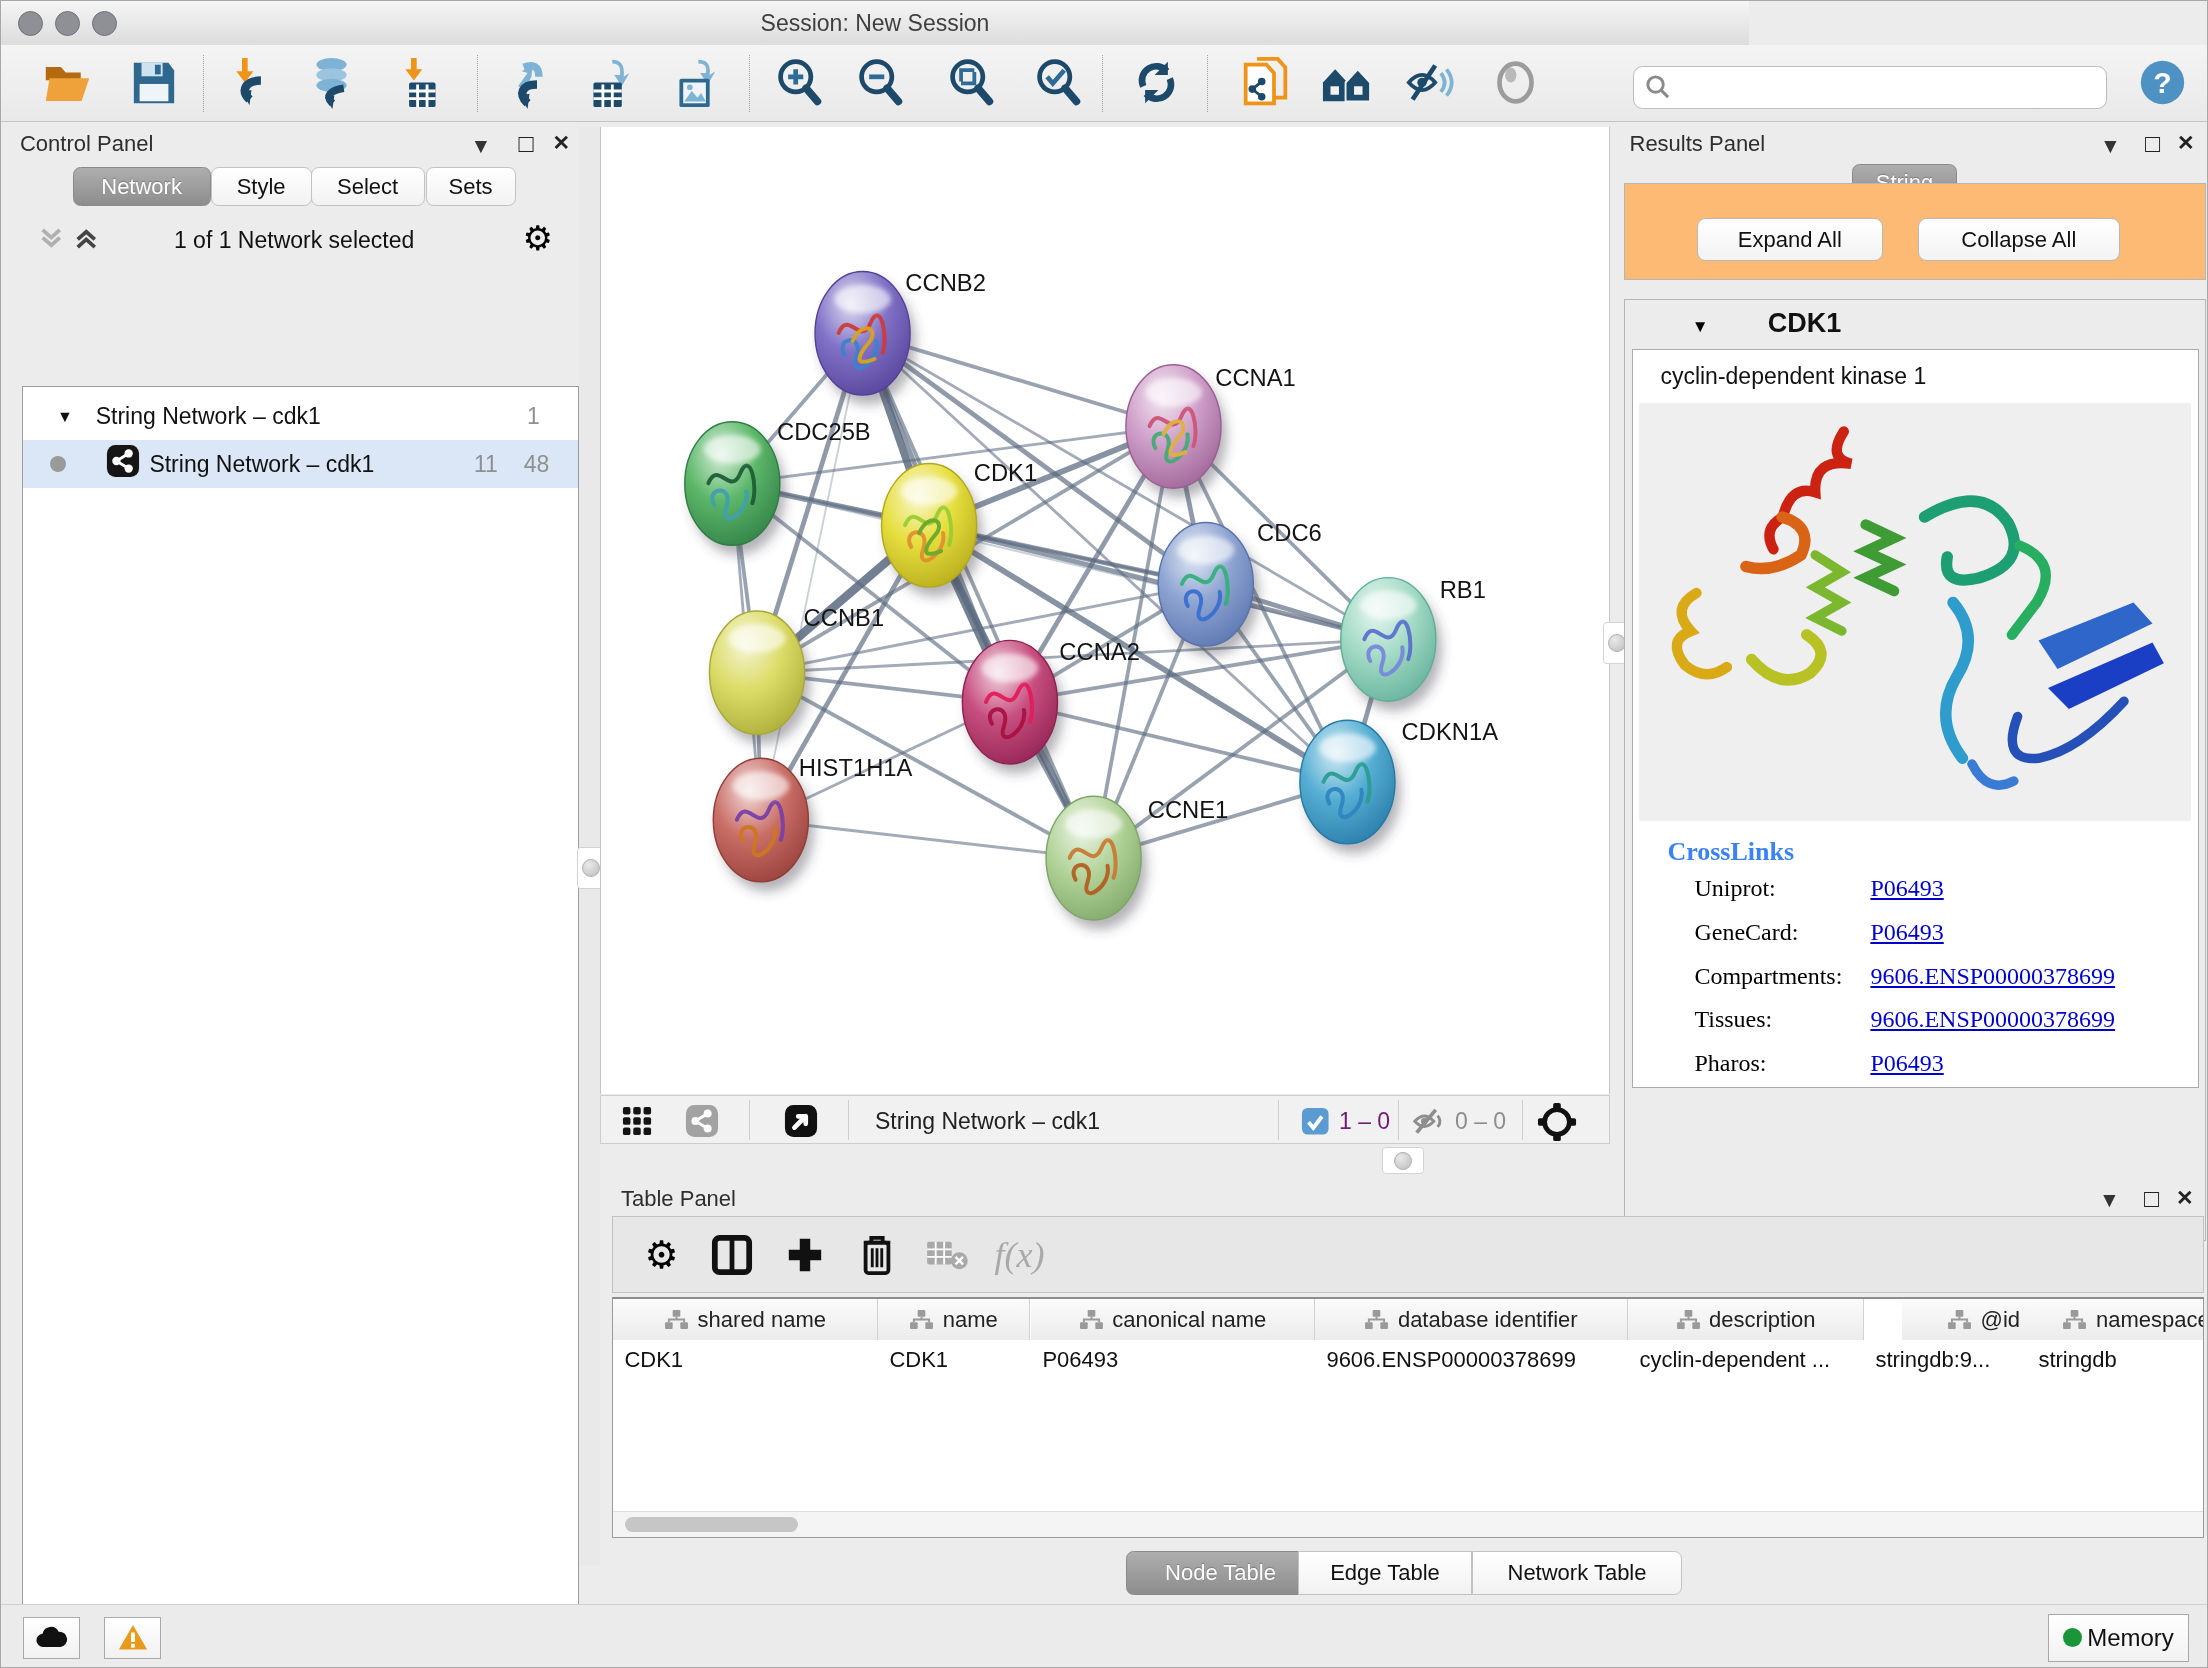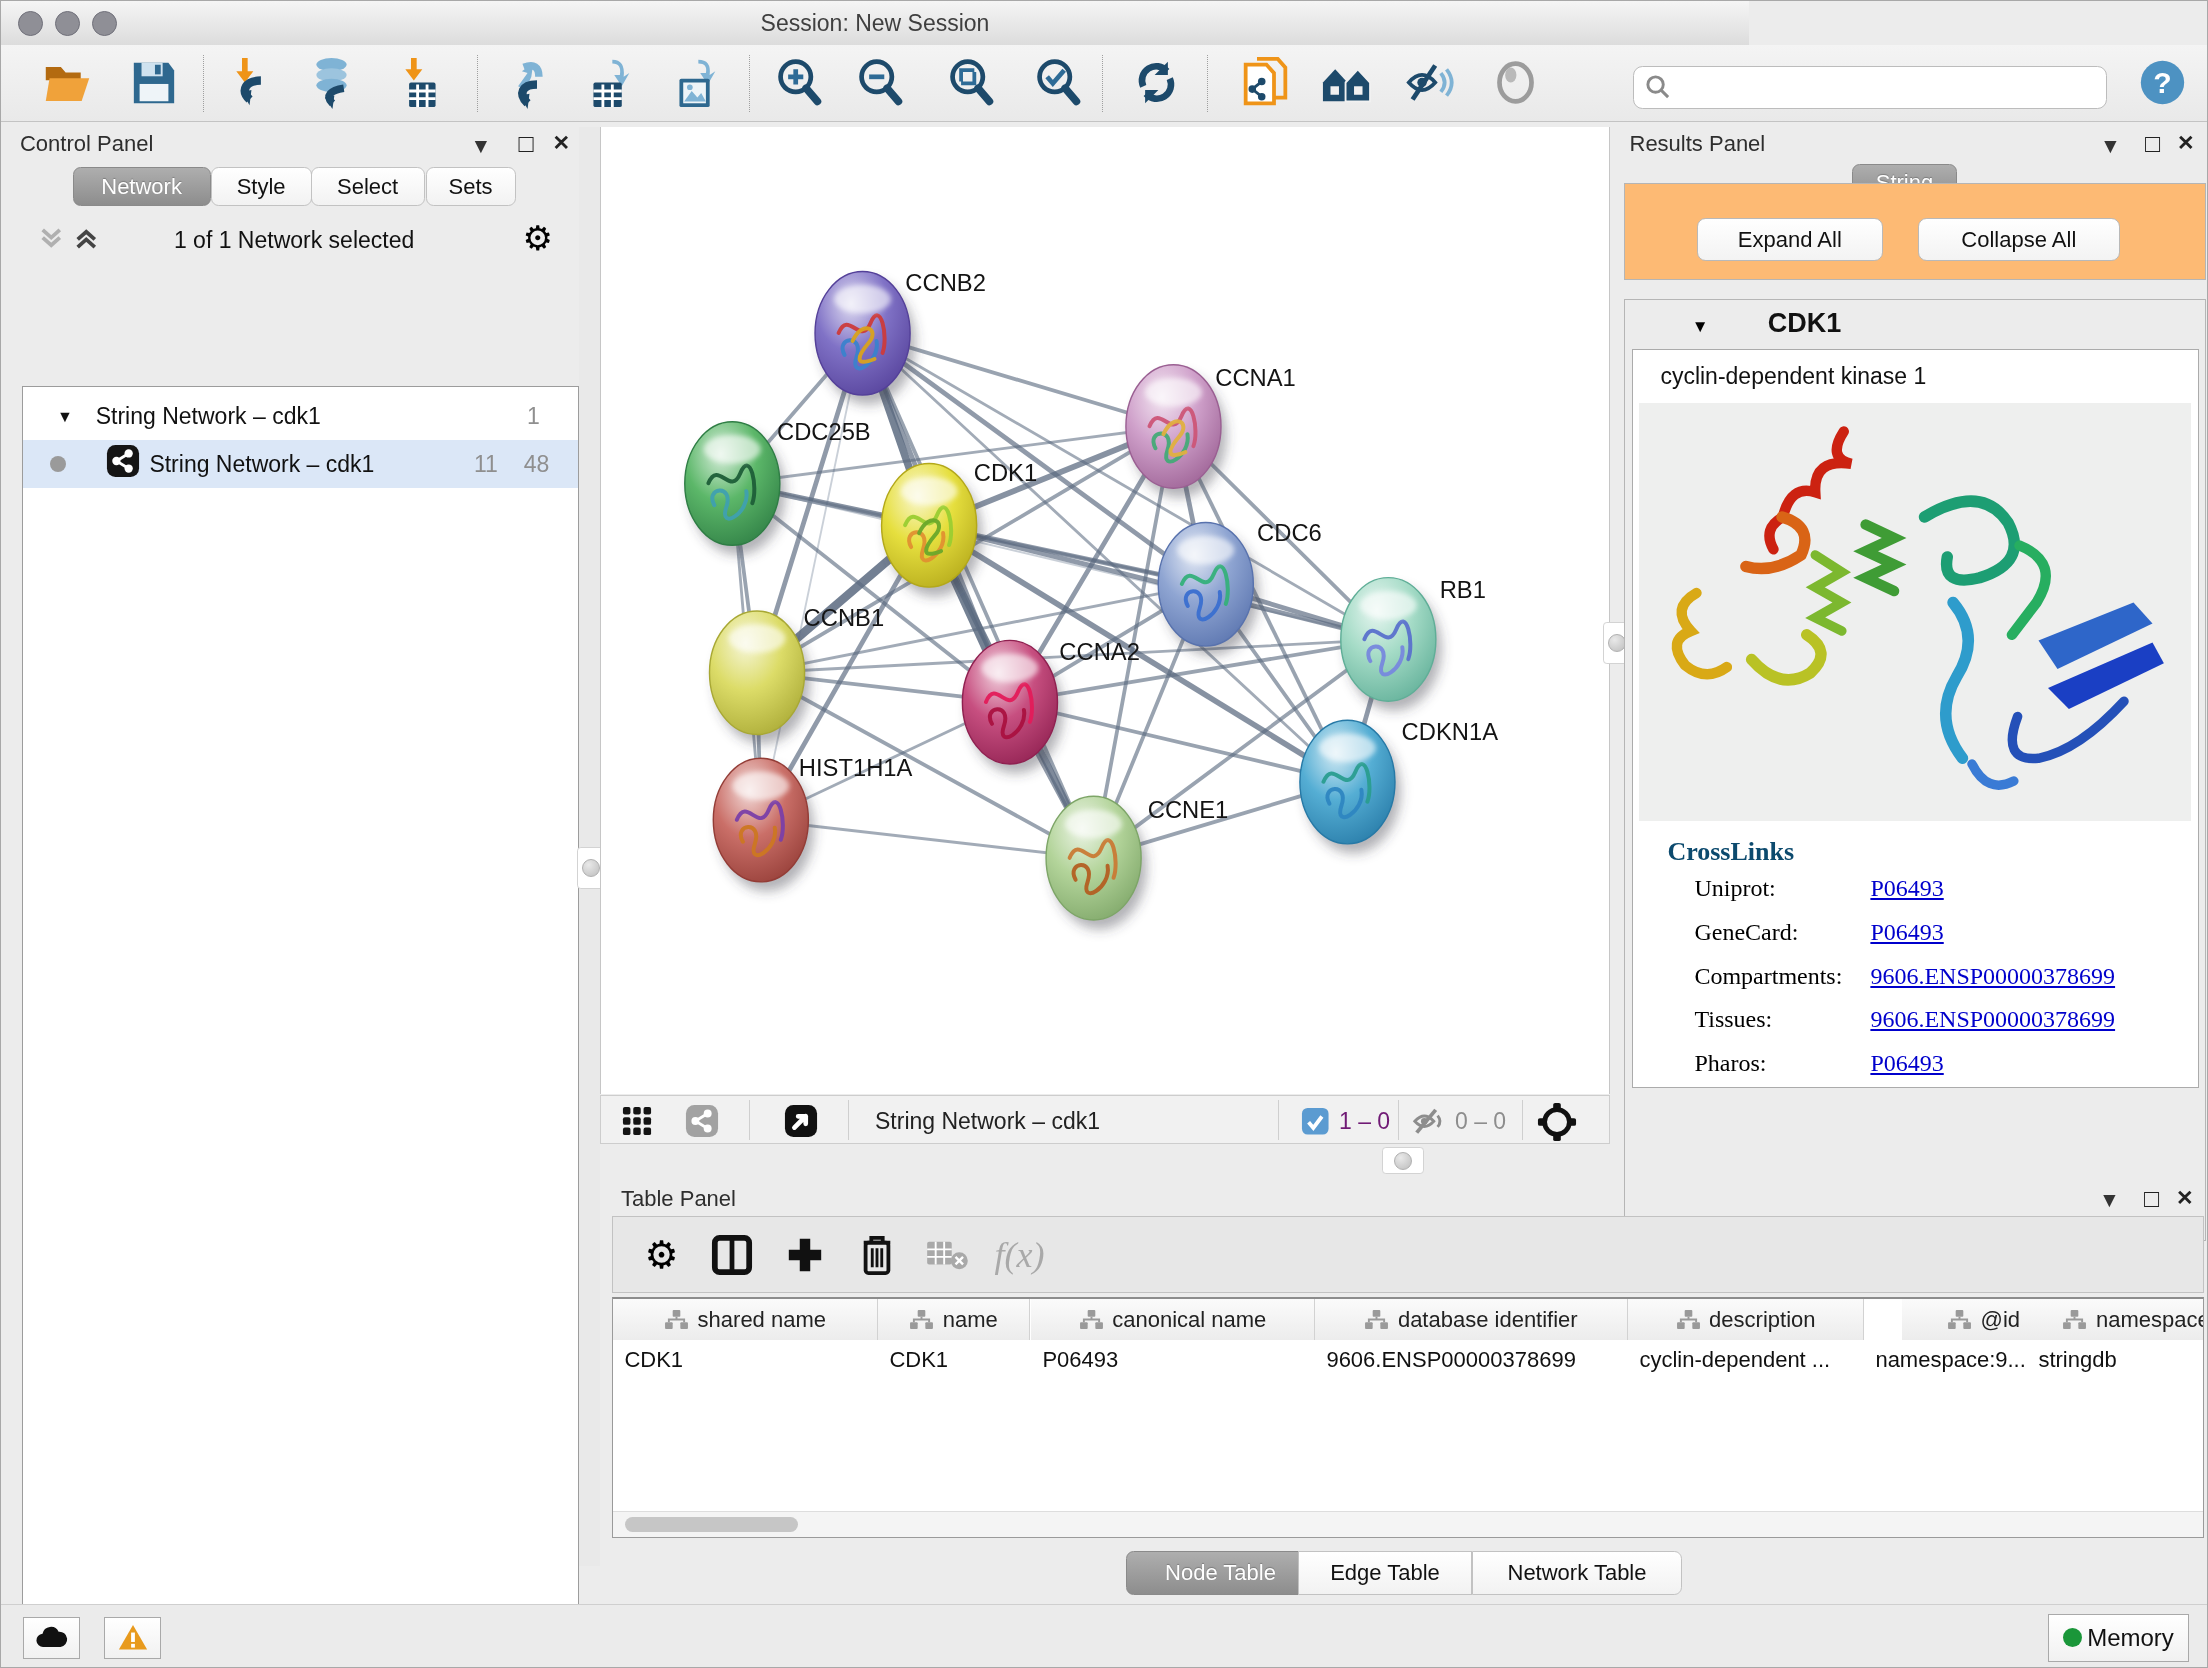--- a/index.html
+++ b/index.html
@@ -641,21 +641,21 @@
               <path d="M330 210 q30 36 4 78 q-26 44 6 86" stroke="#2e9ccc" stroke-width="12"></path>
               <path d="M400 150 q44 18 18 60 l-26 34" stroke="#27ae60" stroke-width="11"></path>
               <path d="M420 250 L520 210 L540 232 L440 280 z" fill="#2e66c9" stroke="none"></path>
               <path d="M430 300 L540 252 L552 274 L452 322 z" fill="#1a3fc4" stroke="none"></path>
               <path d="M398 330 q-18 48 22 44 q42 -8 90 -60" stroke="#2450b8" stroke-width="10"></path>
               <path d="M350 380 q16 32 44 18" stroke="#3a7bd5" stroke-width="10"></path>
             </g>
           </svg>
         </div>
 
-        <div class="serif" style="position:absolute;left:34px;top:487px;font-size:26px;font-weight:bold;color:#0c4a6e">CrossLinks</div>
+        <div class="serif" style="position:absolute;left:34px;top:487px;font-size:26px;font-weight:bold;color:#3b82f6">CrossLinks</div>
         <div id="crosslinks">
             <div class="serif" style="position: absolute; left: 61px; top: 525px; width: 495px; font-size: 24px; color: rgb(0, 0, 0);"><span>Uniprot:</span><span class="xlink" style="position: absolute; left: 176px;">P06493</span></div>
             <div class="serif" style="position: absolute; left: 61px; top: 569px; width: 495px; font-size: 24px; color: rgb(0, 0, 0);"><span>GeneCard:</span><span class="xlink" style="position: absolute; left: 176px;">P06493</span></div>
             <div class="serif" style="position: absolute; left: 61px; top: 613px; width: 495px; font-size: 24px; color: rgb(0, 0, 0);"><span>Compartments:</span><span class="xlink" style="position: absolute; left: 176px;">9606.ENSP00000378699</span></div>
             <div class="serif" style="position: absolute; left: 61px; top: 656px; width: 495px; font-size: 24px; color: rgb(0, 0, 0);"><span>Tissues:</span><span class="xlink" style="position: absolute; left: 176px;">9606.ENSP00000378699</span></div>
             <div class="serif" style="position: absolute; left: 61px; top: 700px; width: 495px; font-size: 24px; color: rgb(0, 0, 0);"><span>Pharos:</span><span class="xlink" style="position: absolute; left: 176px;">P06493</span></div>
           </div>
       </div>
     </div>
   </div>
@@ -779,21 +779,21 @@
           </svg>
           <span>namespace</span>
         </div>
       </div>
     <div id="tbl-row">
         <div class="td-cell" style="left: 0px; width: 265px;">CDK1</div>
         <div class="td-cell" style="left: 265px; width: 152px;">CDK1</div>
         <div class="td-cell" style="left: 418px; width: 284px;">P06493</div>
         <div class="td-cell" style="left: 702px; width: 313px;">9606.ENSP00000378699</div>
         <div class="td-cell" style="left: 1015px; width: 236px;">cyclin-dependent ...</div>
-        <div class="td-cell" style="left: 1251px; width: 164px;">namespace:9...</div>
+        <div class="td-cell" style="left: 1251px; width: 164px;">stringdb:9...</div>
         <div class="td-cell" style="left: 1414px; width: 219px;">stringdb</div>
       </div>
     <div class="hscroll">
         <div class="thumb"></div>
       </div>
   </div>
 
   <div class="tab sel abs" style="left:1125px;top:1550px;width:189px;height:44px;border-radius:7.6px 0 0 7.6px">
       <span>Node Table</span>
     </div>

